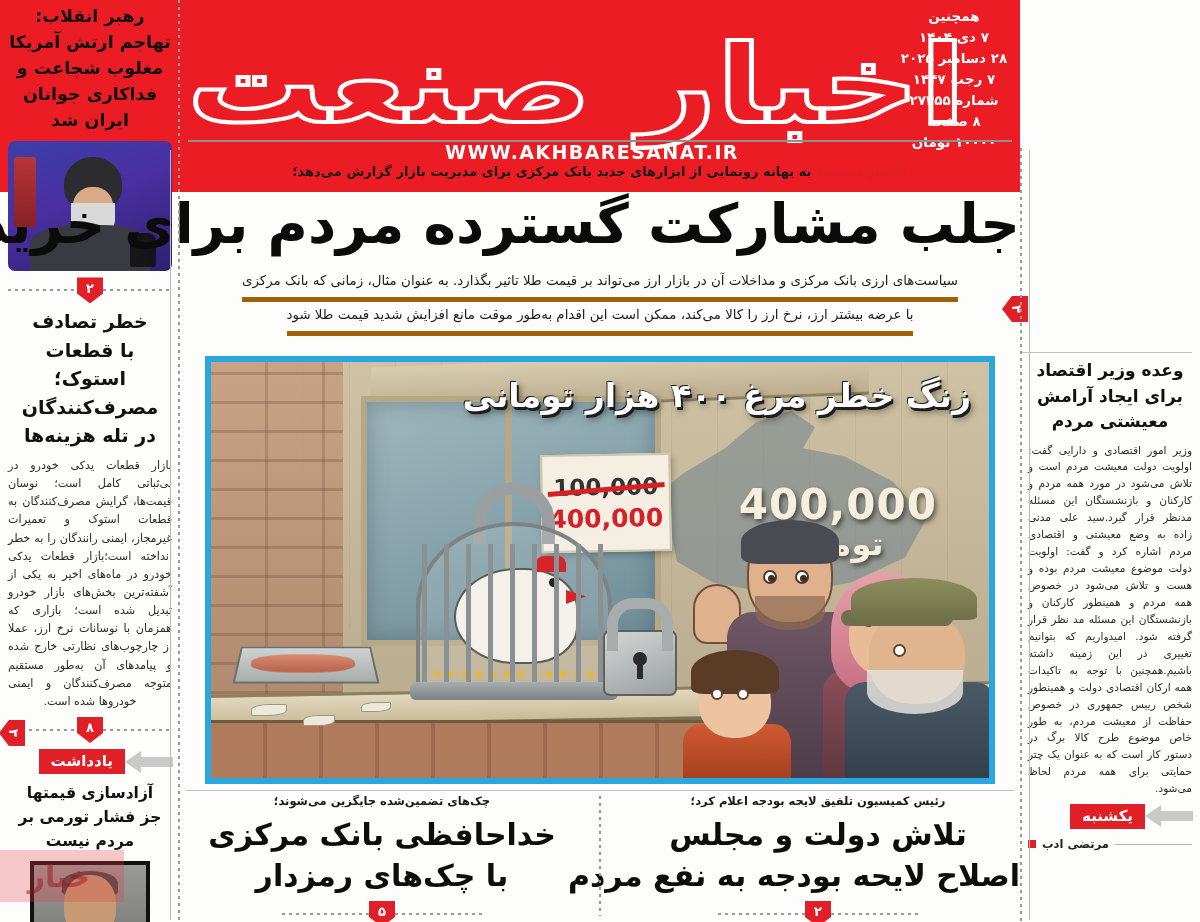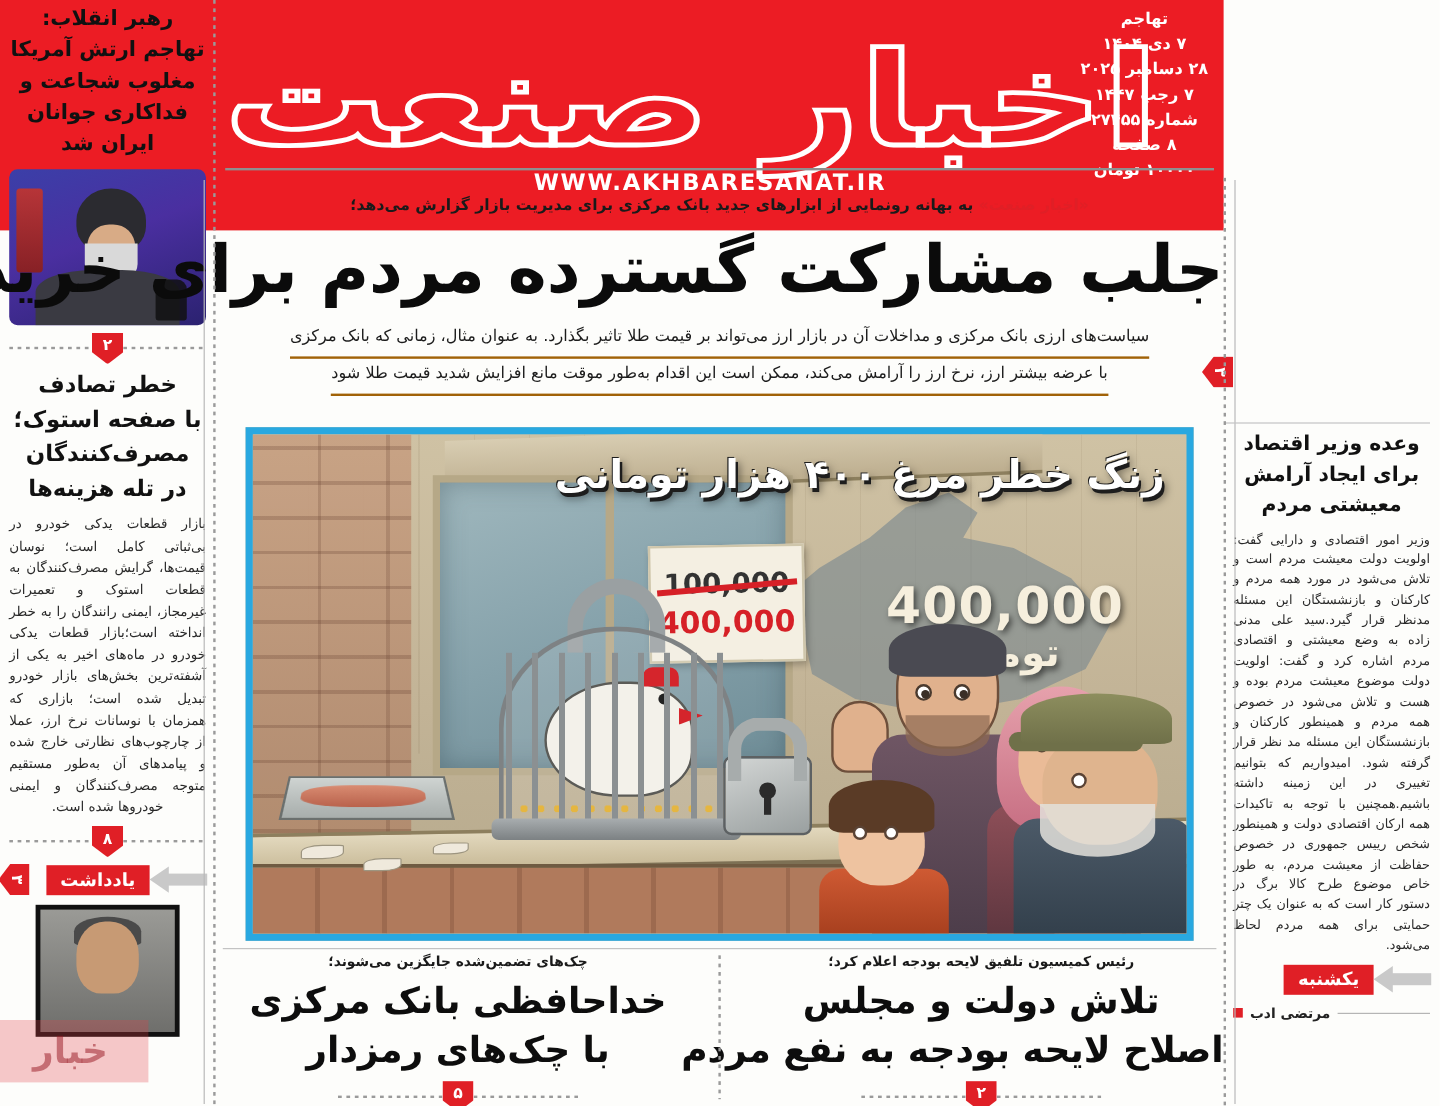--- a/index.html
+++ b/index.html
@@ -193,21 +193,21 @@
   .bighead {
     text-align:center; direction:rtl;
     font-size:55px; font-weight:700; color:#0b0b0b;
     line-height:1.18; margin-top:10px; letter-spacing:-1px;
     white-space:nowrap;
   }
   .lead {
     margin: 12px 16px 0; direction:rtl; text-align:center;
     font-size:13.4px; color:#1c1c1c; line-height:2.0;
   }
-  .lead span { border-bottom:2px solid #a16207; padding-bottom:2px; display:inline-block; }
+  .lead span { border-bottom:5px solid #a16207; padding-bottom:2px; display:inline-block; }
 
   
   .cartoon {
     position:absolute; top:356px; right:205px; left:205px; height:428px;
     border:6px solid #29a8e0; background:#cfc3a6;
     overflow:hidden;
   }
   .scene { position:absolute; inset:0; }
   .wall-back {
     position:absolute; inset:0;
@@ -413,21 +413,21 @@
 <body>
 
 <div class="page">
 
   <div class="masthead">
     <div class="logo-wrap">
       <div class="logo-text">اخبار صنعت</div>
       <div class="logo-url">WWW.AKHBARESANAT.IR</div>
     </div>
     <div class="dateblock">
-      <div>تهاجم</div>
+      <div>همچنین</div>
       <div>۷ دی ۱۴۰۴</div>
       <div>۲۸ دسامبر ۲۰۲۵</div>
       <div>۷ رجب ۱۴۴۷</div>
       <div>شماره ۲۷۴۵۵</div>
       <div>۸ صفحه</div>
       <div>۱۰۰۰۰ تومان</div>
     </div>
   </div>
 
   <div class="leftcol">
@@ -450,37 +450,41 @@
     </div>
 
     <div class="badge-row">
       <div class="dashline"></div>
       <div class="badge">۲</div>
       <div class="dashline"></div>
     </div>
 
     <div class="art-head">
       <div>خطر تصادف</div>
-      <div>با صفحه استوک؛</div>
+      <div>با قطعات استوک؛</div>
       <div>مصرف‌کنندگان</div>
       <div>در تله هزینه‌ها</div>
     </div>
     <div class="art-body">بازار قطعات یدکی خودرو در بی‌ثباتی کامل است؛ نوسان قیمت‌ها، گرایش مصرف‌کنندگان به قطعات استوک و تعمیرات غیرمجاز، ایمنی رانندگان را به خطر انداخته است؛بازار قطعات یدکی خودرو در ماه‌های اخیر به یکی از آشفته‌ترین بخش‌های بازار خودرو تبدیل شده است؛ بازاری که همزمان با نوسانات نرخ ارز، عملا از چارچوب‌های نظارتی خارج شده و پیامدهای آن به‌طور مستقیم متوجه مصرف‌کنندگان و ایمنی خودروها شده است.</div>
 
     <div class="badge-row">
       <div class="dashline"></div>
       <div class="badge">۸</div>
       <div class="dashline"></div>
     </div>
 
     <div class="section-flag">
       <div class="arrow"></div>
       <div class="tab">یادداشت</div>
     </div>
 
+    <div class="note-title">
+      <div>آزادسازی قیمتها</div>
+      <div>جز فشار تورمی بر مردم نیست</div>
+    </div>
 
     <div class="note-photo">
       <div class="inner">
         <div class="nhair"></div>
         <div class="nhead"></div>
 
       </div>
     </div>
 
     <div class="watermark">خبار</div>
@@ -509,21 +513,21 @@
 
   </div>
 
   <div class="center">
     <div class="kicker">
       <span class="red">«اخبار صنعت»</span><span> به بهانه رونمایی از ابزارهای جدید بانک مرکزی برای مدیریت بازار گزارش می‌دهد؛</span>
     </div>
     <div class="bighead">جلب مشارکت گسترده مردم برای خرید طلا!</div>
     <div class="lead">
       <span>سیاست‌های ارزی بانک مرکزی و مداخلات آن در بازار ارز می‌تواند بر قیمت طلا تاثیر بگذارد. به عنوان مثال، زمانی که بانک مرکزی</span><br>
-      <span>با عرضه بیشتر ارز، نرخ ارز را آرامش می‌کند، ممکن است این اقدام به‌طور موقت مانع افزایش شدید قیمت طلا شود</span>
+      <span>با عرضه بیشتر ارز، نرخ ارز را کالا می‌کند، ممکن است این اقدام به‌طور موقت مانع افزایش شدید قیمت طلا شود</span>
     </div>
   </div>
 
   <div style="position:absolute;right:172px;top:296px">
     <div class="badge" style="transform:rotate(90deg)">۳</div>
   </div>
 
   <div class="cartoon">
     <div class="scene">
       <div class="wall-back"></div>

